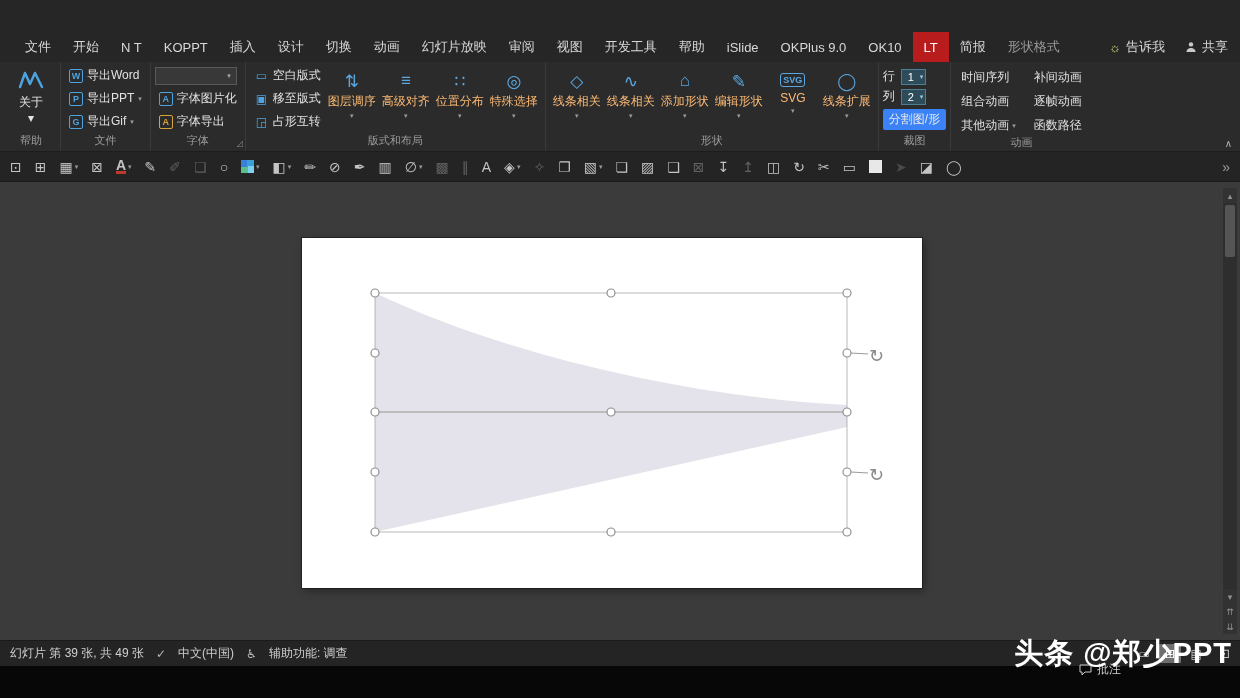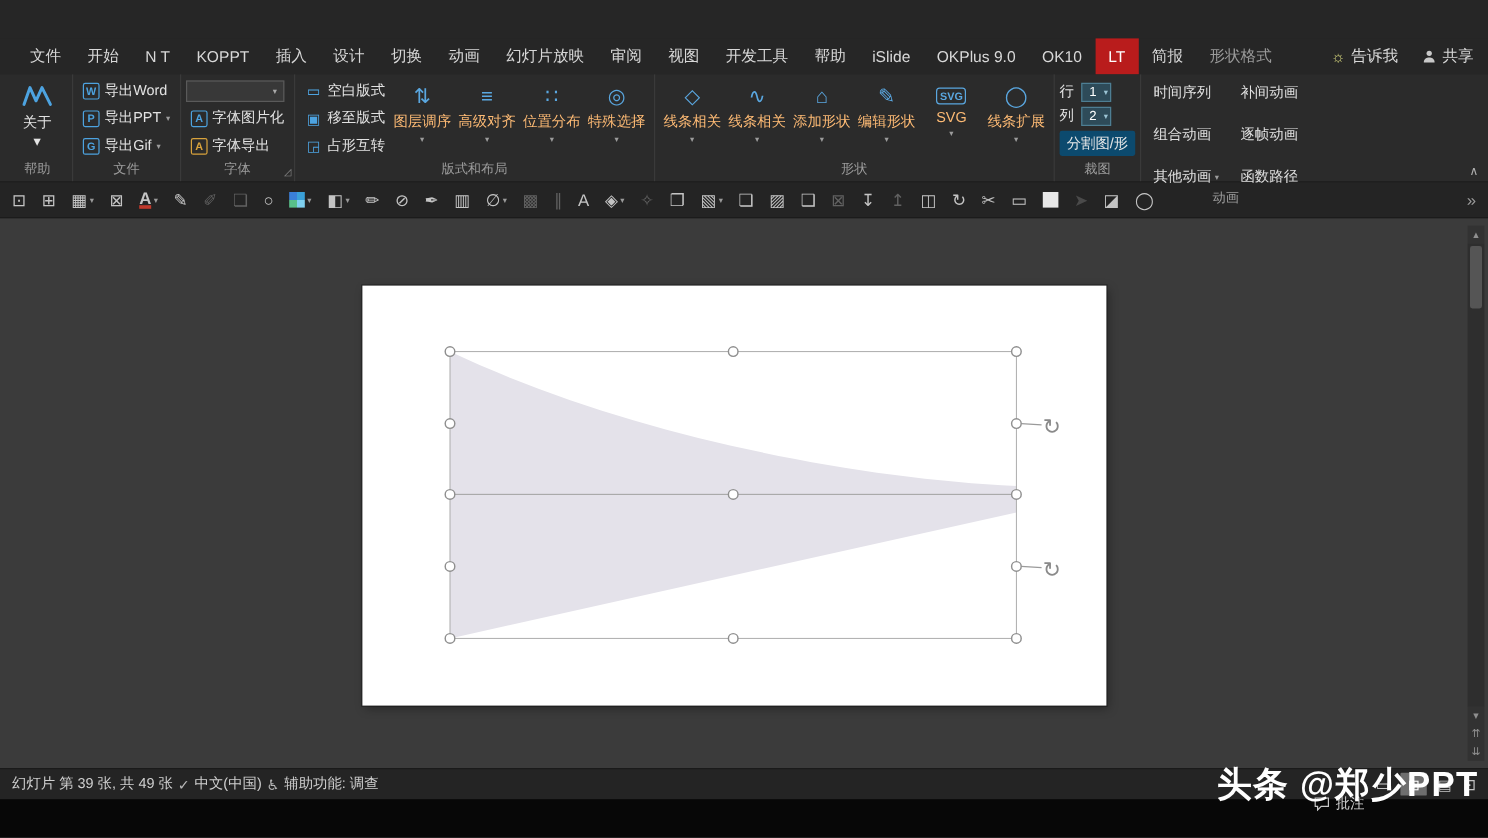--- a/index.html
+++ b/index.html
@@ -46,24 +46,24 @@
 
   .combo { width:82px; height:18px; background:#383838; border:1px solid #5a5a5a; display:flex; align-items:center; justify-content:space-between; padding:0 3px; margin:2px 0 3px 0; }
   .combo .spin-caret { font-size:7px; color:#aaa; }
 
   .crop-col { display:flex; flex-direction:column; gap:3px; padding-top:3px; }
   .crop-row { display:flex; align-items:center; gap:6px; }
   .crop-lb { font-size:12px; color:#e2e2e2; }
   .spin { display:flex; align-items:center; background:#2e4b59; border:1px solid #4e7e93; height:16px; }
   .spin-val { width:18px; text-align:center; font-size:11px; color:#fff; }
   .spin-caret { font-size:7px; color:#9cc4d4; padding-right:2px; }
-  .crop-btn { margin-top:1px; background:#0c4a6e; border-radius:2px; padding:2px 6px; font-size:12px; color:#e8e8e8; text-align:center; }
+  .crop-btn { margin-top:1px; background:#3b82f6; border-radius:2px; padding:2px 6px; font-size:12px; color:#e8e8e8; text-align:center; }
 
   .anim-cols { display:flex; gap:18px; padding:4px 6px 0 6px; }
-  .anim-col { display:flex; flex-direction:column; gap:18px; }
+  .anim-col { display:flex; flex-direction:column; gap:7px; }
   .anim-item { font-size:12px; color:#e0e0e0; white-space:nowrap; display:flex; gap:3px; align-items:center; }
 
   .collapse { position:absolute; right:8px; bottom:2px; color:#b0b0b0; font-size:10px; }
 
   
   .toolbar { height:30px; background:#242424; border-bottom:1px solid #1a1a1a; display:flex; align-items:center; padding:0 10px; }
   .tool-list { display:flex; align-items:center; gap:13px; width:100%; }
   .tool { display:flex; align-items:center; gap:2px; color:#c4c4c4; }
   .tool .tg { font-size:14px; line-height:16px; }
   .tool.dim .tg { color:#616161; }
@@ -82,21 +82,21 @@
   .selline { stroke:#9a9a9a; stroke-width:1; }
   .rot { font-size:18px; fill:#8a8a8a; font-family:"DejaVu Sans",sans-serif; }
   .handles circle { fill:#ffffff; stroke:#8f8f8f; stroke-width:1.2; }
 
   .vscroll { position:absolute; right:3px; top:6px; bottom:6px; width:14px; display:flex; flex-direction:column; align-items:stretch; }
   .sarrow { height:15px; display:flex; align-items:center; justify-content:center; color:#8f8f8f; font-size:9px; background:#323232; }
   .strack { flex:1; background:#2e2e2e; position:relative; }
   .sthumb { position:absolute; top:2px; left:2px; right:2px; height:52px; background:#555555; border-radius:2px; }
 
   
-  .statusbar { height:26px; background:#242424; border-top:1px solid #1a1a1a; display:flex; align-items:center; gap:4px; padding:0 10px; font-size:12px; color:#cfcfcf; }
+  .statusbar { height:26px; background:#242424; border-top:1px solid #1a1a1a; display:flex; align-items:center; gap:12px; padding:0 10px; font-size:12px; color:#cfcfcf; }
   .sicon { color:#b8b8b8; font-size:12px; }
   .spacer { flex:1; }
   .scomment { display:flex; align-items:center; gap:5px;margin-top:32px; }
   .vbtn { width:22px; height:19px; display:flex; align-items:center; justify-content:center; color:#c4c4c4; font-size:12px; }
   .vbtn.active { background:#6e6e6e; color:#ffffff; border-radius:1px; }
   .fitbtn { color:#c4c4c4; font-size:13px; }
 
   .bottomstrip { height:32px; background:#070707; }
 
   .watermark { position:absolute; right:8px; top:634px; font-size:29px; font-weight:bold; color:#ffffff; letter-spacing:1px; z-index:20; white-space:nowrap; }

